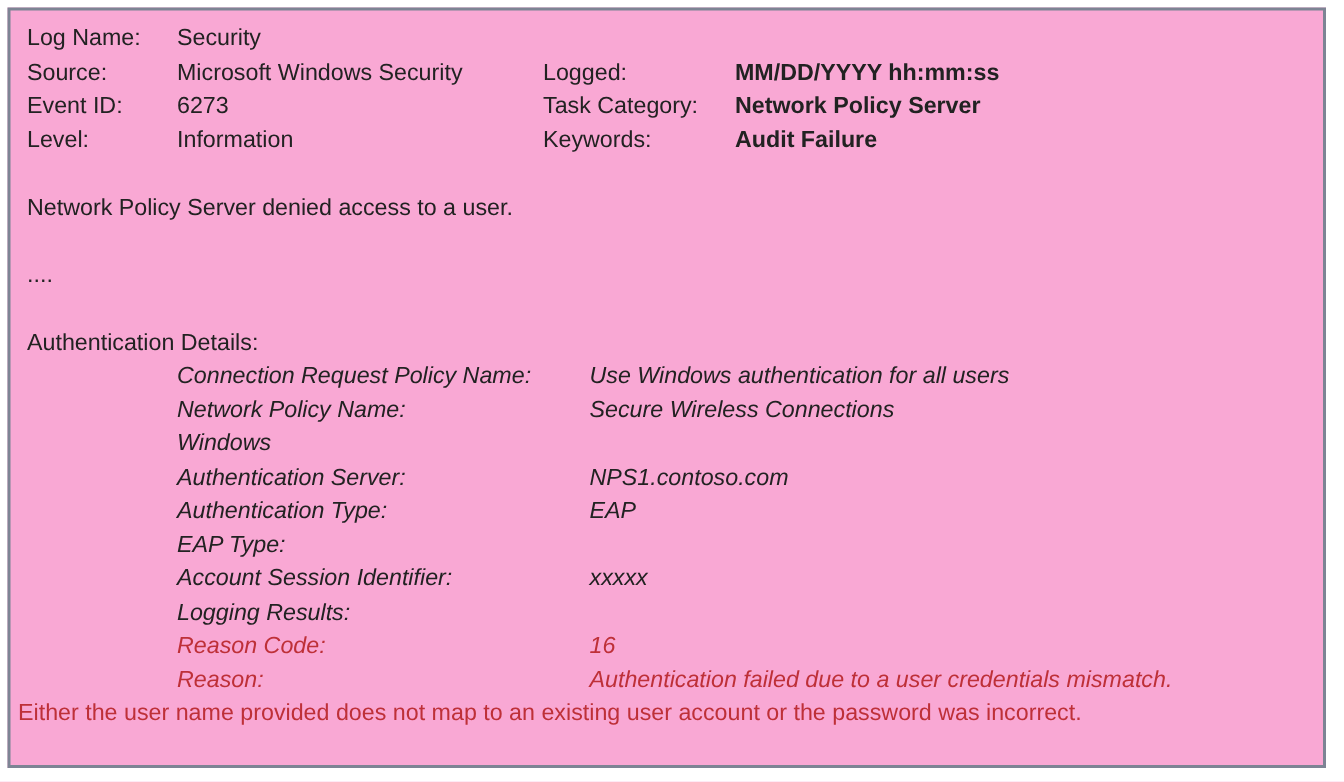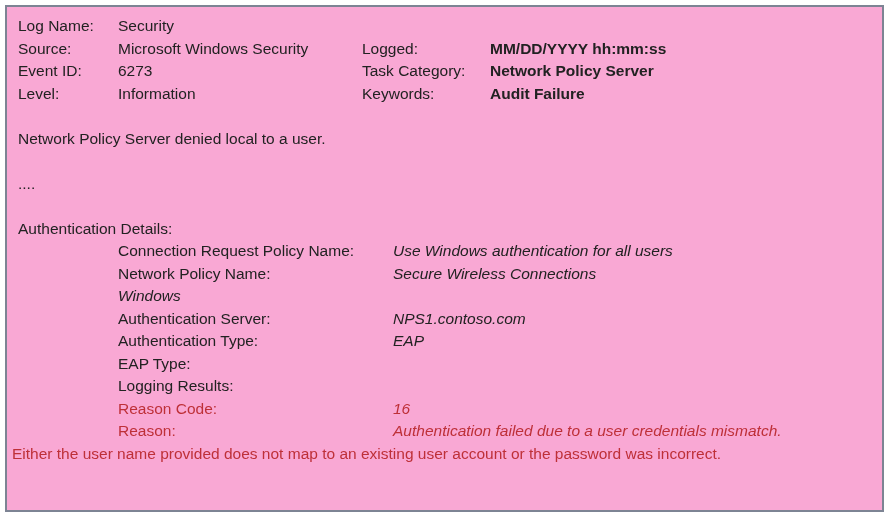--- a/index.html
+++ b/index.html
@@ -30,21 +30,21 @@
     line-height: 22.5px;
     white-space: pre;
     margin-left: 6px;
   }
   .row { display: flex; }
   .c1 { width: 100px; flex: none; }
   .c2 { width: 244px; flex: none; }
   .c3 { width: 128px; flex: none; }
   .c4 { flex: 1; font-weight: bold; }
   .ind { width: 100px; flex: none; }
-  .dl  { width: 275px; flex: none; }
+  .dl  { width: 275px; flex: none; font-style: italic; }
   .dv  { flex: 1; font-style: italic; }
   .spacer { height: 22.5px; }
   .red { color: #be3038; }
   .footer { margin-left: 0; }
 </style>
 </head>
 <body>
 
 <div class="frame">
   <div class="content">
@@ -68,21 +68,21 @@
       <span class="c4">Network Policy Server</span>
     </div>
     <div class="row">
       <span class="c1">Level:</span>
       <span class="c2">Information</span>
       <span class="c3">Keywords:</span>
       <span class="c4">Audit Failure</span>
     </div>
 
     <div class="spacer"></div>
-    <div class="line">Network Policy Server denied local to a user.</div>
+    <div class="line">Network Policy Server denied access to a user.</div>
     <div class="spacer"></div>
     <div class="line">....</div>
     <div class="spacer"></div>
     <div class="line">Authentication Details:</div>
 
     <div class="row">
       <span class="ind"></span>
       <span class="dl">Connection Request Policy Name:</span>
       <span class="dv">Use Windows authentication for all users</span>
     </div>
@@ -104,20 +104,25 @@
       <span class="ind"></span>
       <span class="dl">Authentication Type:</span>
       <span class="dv">EAP</span>
     </div>
     <div class="row">
       <span class="ind"></span>
       <span class="dl">EAP Type:</span>
     </div>
     <div class="row">
       <span class="ind"></span>
+      <span class="dl">Account Session Identifier:</span>
+      <span class="dv">xxxxx</span>
+    </div>
+    <div class="row">
+      <span class="ind"></span>
       <span class="dl">Logging Results:</span>
     </div>
     <div class="row red">
       <span class="ind"></span>
       <span class="dl">Reason Code:</span>
       <span class="dv">16</span>
     </div>
     <div class="row red">
       <span class="ind"></span>
       <span class="dl">Reason:</span>

